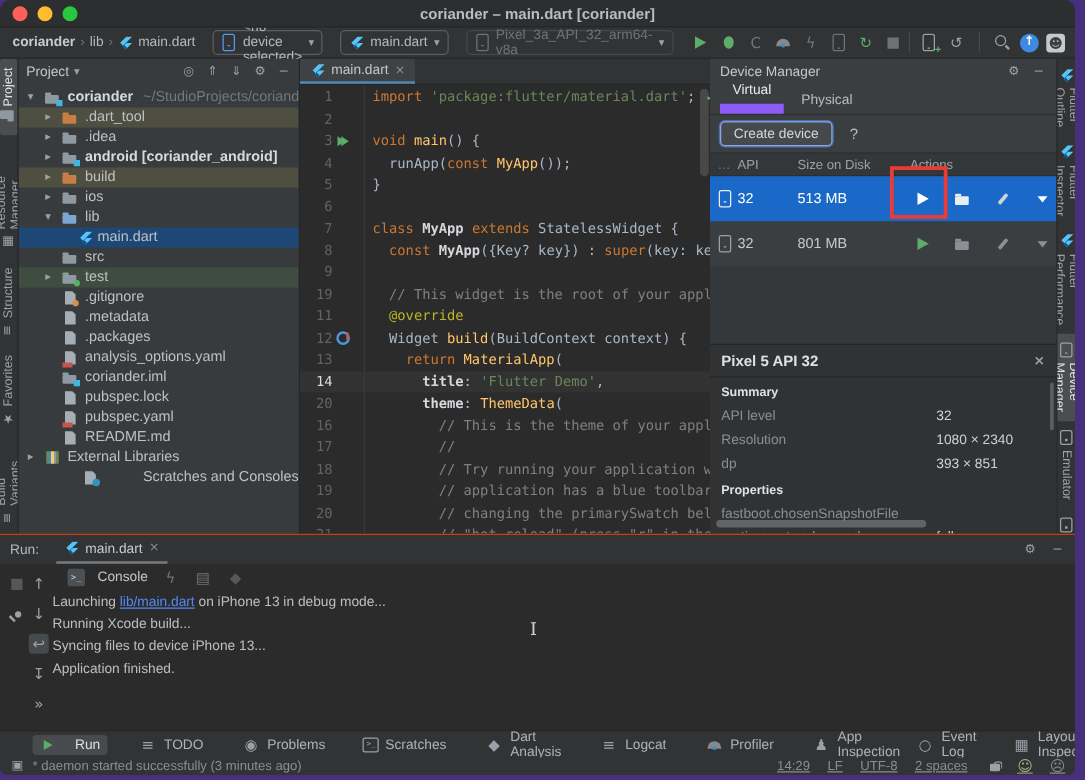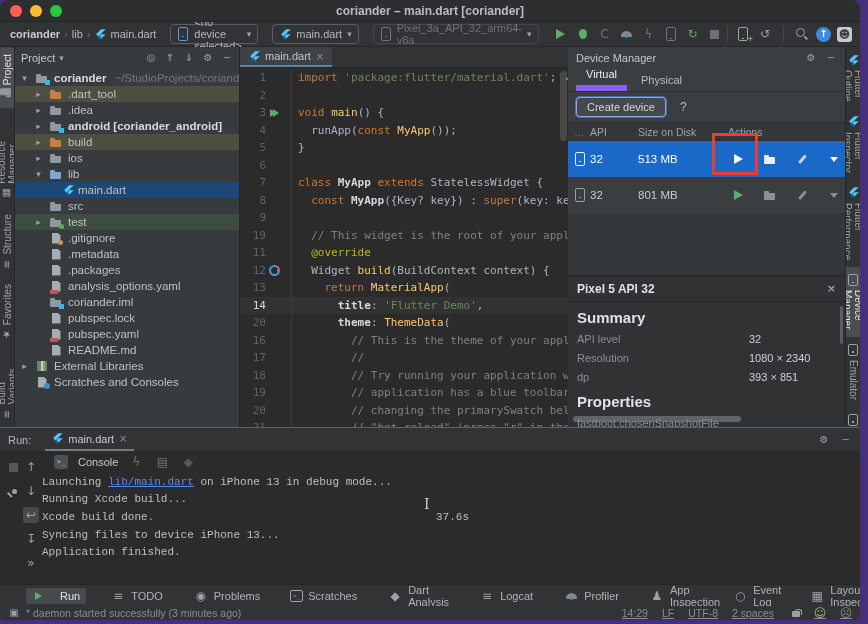--- a/index.html
+++ b/index.html
@@ -62,52 +62,52 @@
   .tk-cls{color:#ffc66b}.tk-fn{color:#ffc66b}.tk-ann{color:#bbb529}
   .tk-pln{color:#a9b7c6}.tk-typ{color:#d4d8dc;font-weight:bold}.tk-prop{color:#d4d8dc;font-weight:bold}
   .chk { color:#5cad67; font-size:11px; margin-left:8px; }
   .escroll { position:absolute; right:1px; top:24px; width:7px; height:70px; background:rgba(255,255,255,.14); border-radius:4px; }
   
   .device-panel { width:277px; background:#3b3e40; position:relative; overflow:hidden; flex:none; }
   .dp-header { height:21px; display:flex; align-items:center; padding:0 8px; font-size:11px; color:#c3c7ca; }
   .dp-header .ph-icons { margin-left:auto; display:flex; gap:8px; }
   .dp-tabs { height:24px; display:flex; align-items:flex-end; gap:4px; padding:0 8px; border-bottom:1px solid #2c2e30; }
   .dp-tab { font-size:11px; color:#b8bcc0; padding:4px 10px 5px; }
-  .dp-tab.sel { color:#e8ebee; border-bottom:6px solid #8b5cf6; }
+  .dp-tab.sel { color:#e8ebee; border-bottom:8px solid #8b5cf6; }
   .create-row { height:30px; display:flex; align-items:center; gap:14px; padding:0 8px; }
   .btn-create { background:#45494c; border:1px solid #87a7e0; box-shadow:0 0 0 1px #4b6eae; border-radius:4px; color:#d3d7db; font-size:11px; padding:3px 10px; }
   .help-q { color:#b8bcc0; font-size:12px; }
   .dev-head { height:19px; display:grid; grid-template-columns:16px 48px 90px 1fr; align-items:center; padding:0 6px; background:#34373a; font-size:10.5px; color:#9da2a8; border-top:1px solid #2c2e30; border-bottom:1px solid #2c2e30; }
   .dev-row { height:36px; display:grid; grid-template-columns:16px 48px 90px 1fr; align-items:center; padding:0 6px; font-size:11.5px; color:#c6cace; }
   .dev-row.sel { background:#1a68c7; color:#fff; }
   .dev-actions { display:flex; align-items:center; justify-content:space-between; width:112px; margin-left:2px; }
   .dev-fill { height:63px; background:#35383a; }
   .redbox { position:absolute; left:144px; top:86px; width:46px; height:42px; border:3px solid #ec3b34; pointer-events:none; }
   .details { position:absolute; left:0; top:228px; right:0; height:152px; background:#303234; border-top:1px solid #242628; overflow:hidden; }
   .det-title { height:26px; display:flex; align-items:center; padding:0 9px; font-size:12px; font-weight:bold; color:#dfe2e5; border-bottom:1px solid #242628; }
   .det-title .x { margin-left:auto; color:#9da0a8; font-size:11px; }
-  .det-sec { font-size:15px; font-weight:bold; color:#dfe2e5; padding:7px 9px 3px; }
+  .det-sec { font-size:10px; font-weight:bold; color:#dfe2e5; padding:7px 9px 3px; }
   .det-row { display:flex; font-size:11px; height:19px; align-items:center; padding:0 9px; }
   .det-label { width:172px; color:#8a8f94; flex:none; }
   .det-value { color:#ced2d6; }
   .det-hscroll { position:absolute; left:5px; top:140px; width:168px; height:6px; background:rgba(140,140,140,.55); border-radius:3px; }
   .det-vscroll { position:absolute; right:2px; top:30px; width:3px; height:38px; background:#5a5e61; border-radius:2px; }
   
   .run-panel { flex:none; height:157px; background:#2b2b2b; border-top:1px solid #c2410c; display:flex; flex-direction:column; position:relative; }
   .run-header { height:23px; background:#313335; display:flex; align-items:center; font-size:11px; color:#b5b9bc; padding:0 8px; flex:none; }
   .run-label { margin-right:14px; }
   .rtab { display:flex; align-items:center; gap:5px; padding:0 6px; height:100%; border-bottom:2px solid #787b7e; color:#c7cbce; }
   .rtab .x { color:#8c9094; font-size:10px; }
   .run-header .ph-icons { margin-left:auto; display:flex; gap:10px; }
   .run-body { flex:1; display:flex; overflow:hidden; }
   .rcol { width:18px; display:flex; flex-direction:column; align-items:center; gap:8px; padding-top:8px; flex:none; }
   .rcol.c1 { margin-left:4px; }
   .console-wrap { flex:1; display:flex; flex-direction:column; overflow:hidden; }
   .console-toolbar { height:22px; display:flex; align-items:center; gap:10px; padding-left:14px; font-size:11px; color:#c3c7ca; flex:none; }
-  .console { flex:1; font-family:Liberation Mono, monospace; font-size:11px; color:#bcbfc2; padding-left:2px; overflow:hidden; }
+  .console { flex:1; font-family:Liberation Sans, sans-serif; font-size:11px; color:#bcbfc2; padding-left:2px; overflow:hidden; }
   .conline { height:17.6px; display:flex; align-items:center; white-space:pre; position:relative; }
   .seg-link { color:#548af7; text-decoration:underline; }
   .seg-time { position:absolute; left:394px; }
   .ibeam { position:absolute; left:424px; top:68px; font-family:"DejaVu Serif", serif; font-size:14px; color:#cdd0d3; }
   
   .bottombar { flex:none; height:22px; background:#313335; border-top:1px solid #242628; display:flex; align-items:center; font-size:11px; color:#b0b3b5; padding:0 10px 0 26px; }
   .bb-left { display:flex; gap:18px; align-items:center; }
   .bb-right { margin-left:auto; display:flex; gap:16px; align-items:center; }
   .bb-item { display:flex; gap:5px; align-items:center; padding:2px 6px; border-radius:3px; }
   .bb-item.sel { background:#484b4d; color:#dde0e3;gap:16px; }
@@ -380,21 +380,21 @@
             <div class="trow" style="padding-left: 18px;">
               <span class="arrow g"></span>
               <span class="ic ic-file"></span>
               <span class="tlabel">README.md</span>
             </div>
             <div class="trow" style="padding-left: 4px;">
               <span class="arrow g">▸</span>
               <span class="ic ic-libs"></span>
               <span class="tlabel">External Libraries</span>
             </div>
-            <div class="trow" style="padding-left: 4px;">
+            <div class="trow" style="padding-left: 4px; justify-content: space-between;">
               <span class="arrow g"></span>
               <span class="ic ic-file">
                 <i class="ov ov-clock"></i>
               </span>
               <span class="tlabel">Scratches and Consoles</span>
             </div>
           </div>
     </div>
 
     <div class="editor">
@@ -714,21 +714,20 @@
           <span>Console</span>
           <span id="console-icons" style="display:flex;gap:10px;">
                 <span class="ic g dim">ϟ</span>
                 <span class="ic g dim">▤</span>
                 <span class="ic g" style="color: rgb(86, 88, 90);">◆</span>
               </span>
         </div>
         <div class="console" id="console">
               <div class="conline"><span class="seg-pln">Launching </span><span class="seg-link">lib/main.dart</span><span class="seg-pln"> on iPhone 13 in debug mode...</span></div>
               <div class="conline"><span class="seg-pln">Running Xcode build...</span></div>
-              <div class="conline"><span class="seg-pln">Xcode build done.</span><span class="seg-time">37.6s</span></div>
               <div class="conline"><span class="seg-pln">Syncing files to device iPhone 13...</span></div>
               <div class="conline"><span class="seg-pln">Application finished.</span></div>
             </div>
       </div>
     </div>
     <span class="ibeam">I</span>
   </div>
 
   <div class="bottombar">
     <div class="bb-left" id="bb-left">

